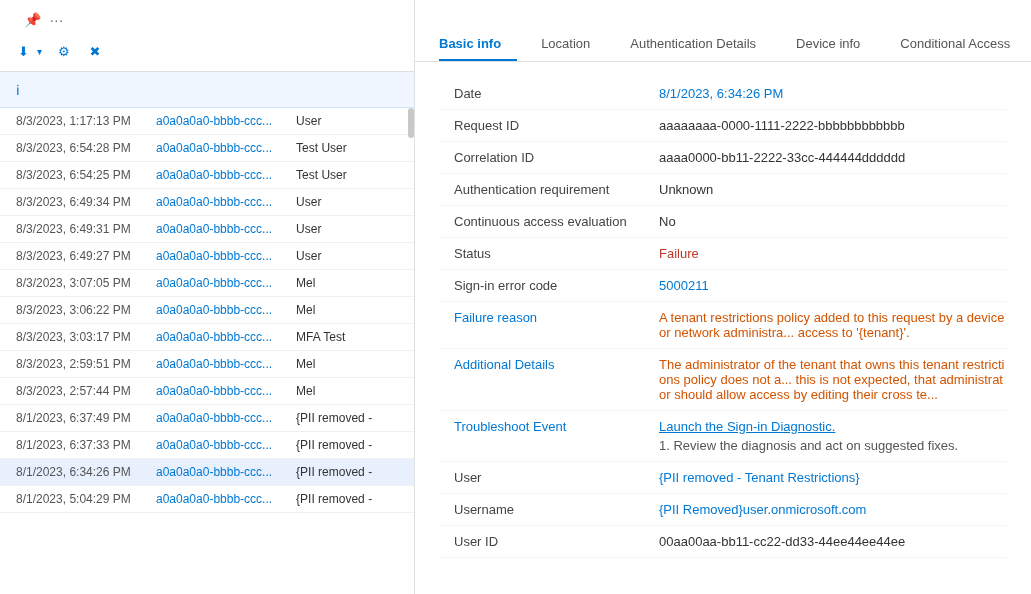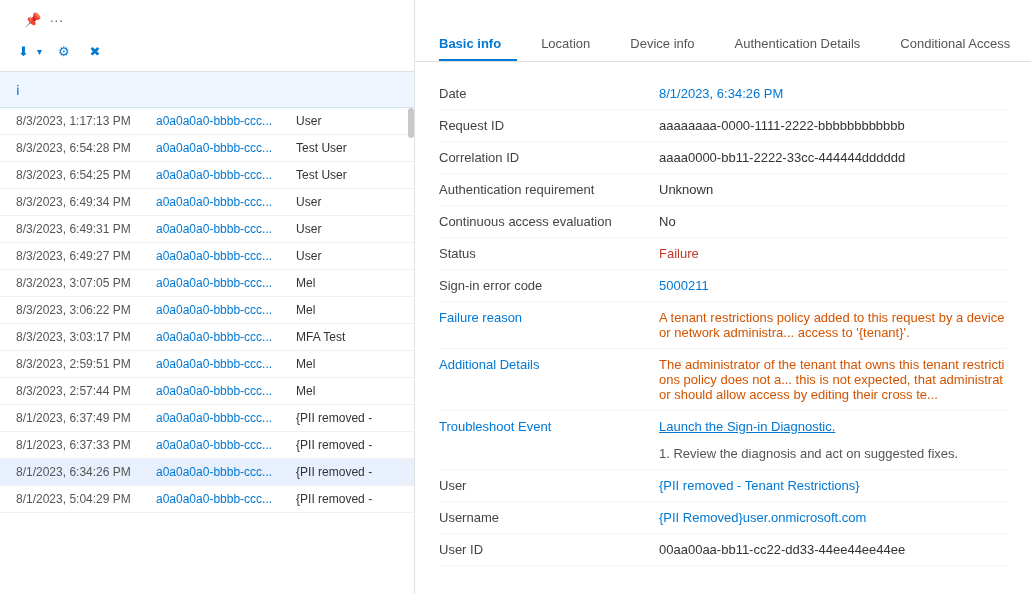--- a/index.html
+++ b/index.html
@@ -179,20 +179,21 @@
       grid-template-columns: 220px 1fr;
       padding: 8px 0;
       border-bottom: 1px solid #f5f5f5;
       align-items: start;
     }
 
     .detail-label {
       color: #444;
       font-size: 13px;
       padding-right: 0;
+      margin-left: 15px;
     }
 
     .detail-value {
       color: #333;
       font-size: 13px;
       word-break: break-all;
     }
 
     .detail-value.blue { color: #0078d4; }
     .detail-value.red { color: #c0392b; }
@@ -206,21 +207,21 @@
     }
 
     .link-text {
       color: #0078d4;
       cursor: pointer;
       text-decoration: underline;
     }
 
     .step-item {
       color: #555;
-      margin-top: 12px;
+      margin-top: 4px;
     }
   </style>
 </head>
 <body>
 
 <div class="left-panel">
   <div class="panel-header">
     <span class="panel-title"></span>
     <span class="pin-icon">📌</span>
     <span class="more-icon">···</span>
@@ -330,22 +331,22 @@
     </table>
   </div>
 </div>
 
 <div class="right-panel">
   <div class="detail-title"></div>
 
   <div class="tabs" id="tab-bar">
       <div class="tab active">Basic info</div>
       <div class="tab">Location</div>
+      <div class="tab">Authentication Details</div>
       <div class="tab">Device info</div>
-      <div class="tab">Authentication Details</div>
       <div class="tab">Conditional Access</div>
       <div class="tab">Report-only</div>
     </div>
 
   <div class="detail-content" id="detail-content">
       <div class="detail-row">
         <div class="detail-label">Date</div>
         <div class="detail-value blue">8/1/2023, 6:34:26 PM</div>
       </div>
       <div class="detail-row">

